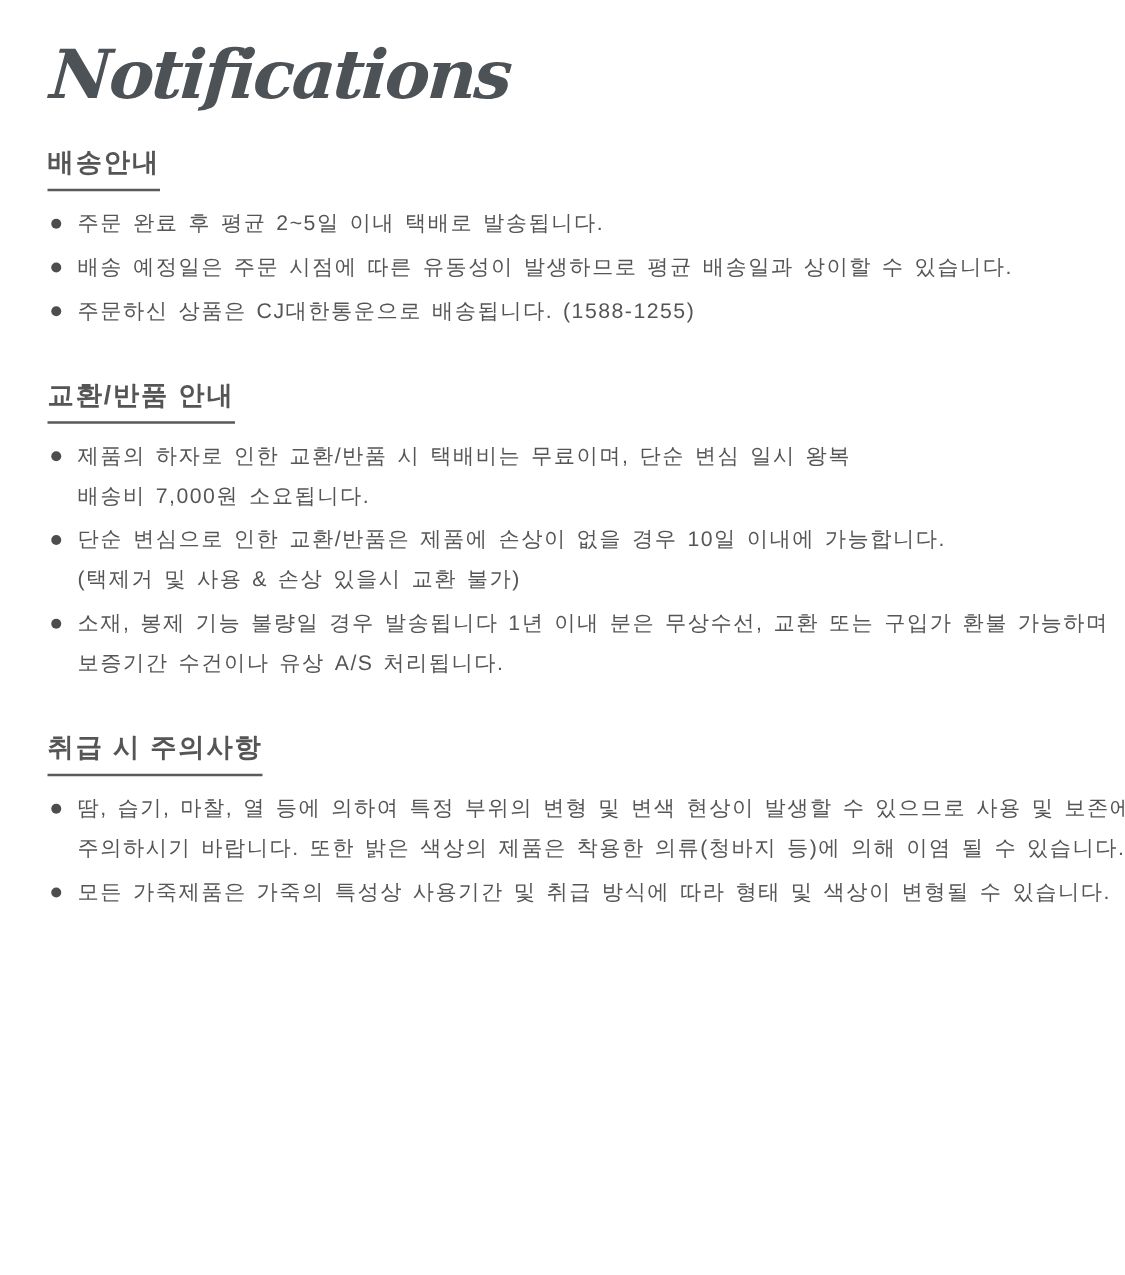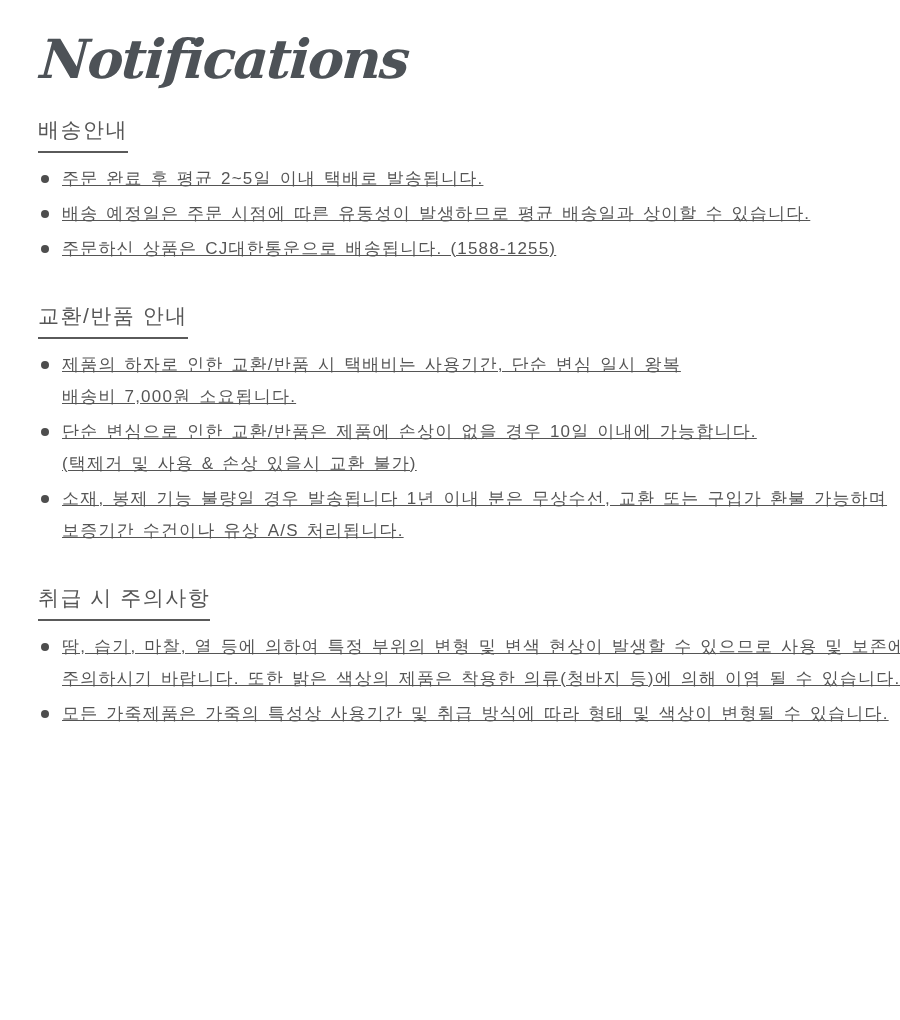--- a/index.html
+++ b/index.html
@@ -40,31 +40,30 @@
   .section {
     margin-top: 37px;
   }
   .section:first-of-type {
     margin-top: 0;
   }
   .section-heading {
     display: inline-block;
     margin: 0;
     font-size: 21px;
-    font-weight: 400;
+    font-weight: 700;
     letter-spacing: 1.5px;
     color: var(--text-color);
     border-bottom: 2px solid var(--underline-color);
     padding-bottom: 7px;
   }
   .bullet-list {
     list-style: none;
     margin: 10px 0 0 0;
     padding: 0;
-    text-decoration: underline;
   }
   .bullet-item {
     position: relative;
     padding-left: 24px;
     margin: 0 0 3px 0;
     font-size: 17px;
     line-height: 32px;
     letter-spacing: 1.2px;
     word-spacing: 2px;
   }
@@ -104,21 +103,21 @@
             <span class="bullet-dot"></span>
             <div>
               <div class="bullet-line">주문하신 상품은 CJ대한통운으로 배송됩니다. (1588-1255)</div>
             </div>
           </li>
         </ul></section>
       <section class="section"><h2 class="section-heading">교환/반품 안내</h2><ul class="bullet-list">
           <li class="bullet-item">
             <span class="bullet-dot"></span>
             <div>
-              <div class="bullet-line">제품의 하자로 인한 교환/반품 시 택배비는 사용기간, 단순 변심 일시 왕복</div>
+              <div class="bullet-line">제품의 하자로 인한 교환/반품 시 택배비는 무료이며, 단순 변심 일시 왕복</div>
               <div class="bullet-line">배송비 7,000원 소요됩니다.</div>
             </div>
           </li>
           <li class="bullet-item">
             <span class="bullet-dot"></span>
             <div>
               <div class="bullet-line">단순 변심으로 인한 교환/반품은 제품에 손상이 없을 경우 10일 이내에 가능합니다.</div>
               <div class="bullet-line">(택제거 및 사용 &amp; 손상 있을시 교환 불가)</div>
             </div>
           </li>

